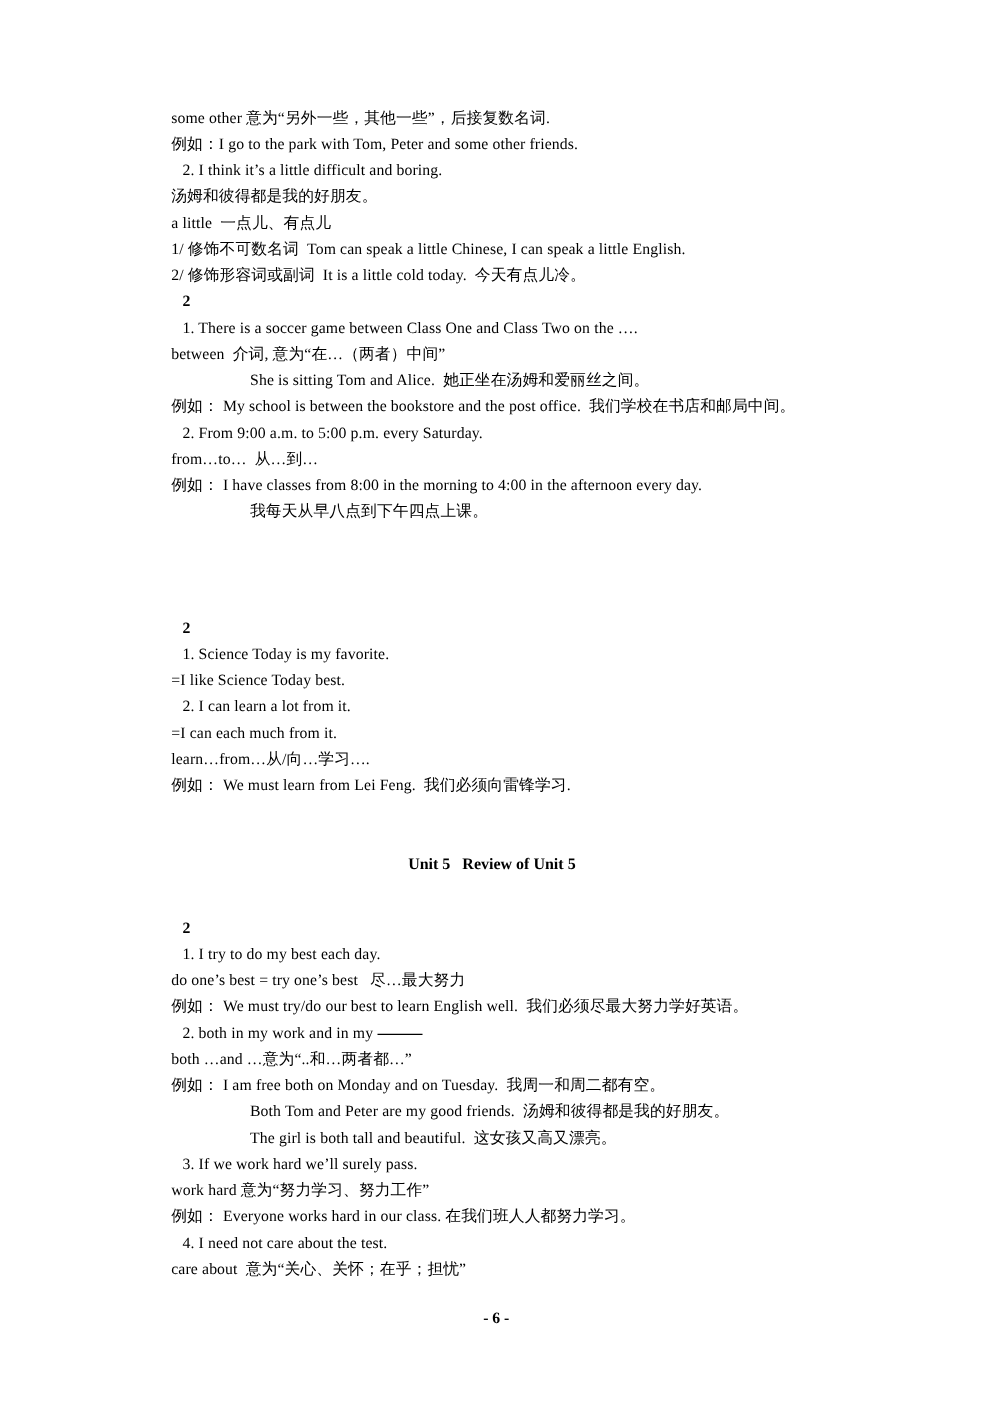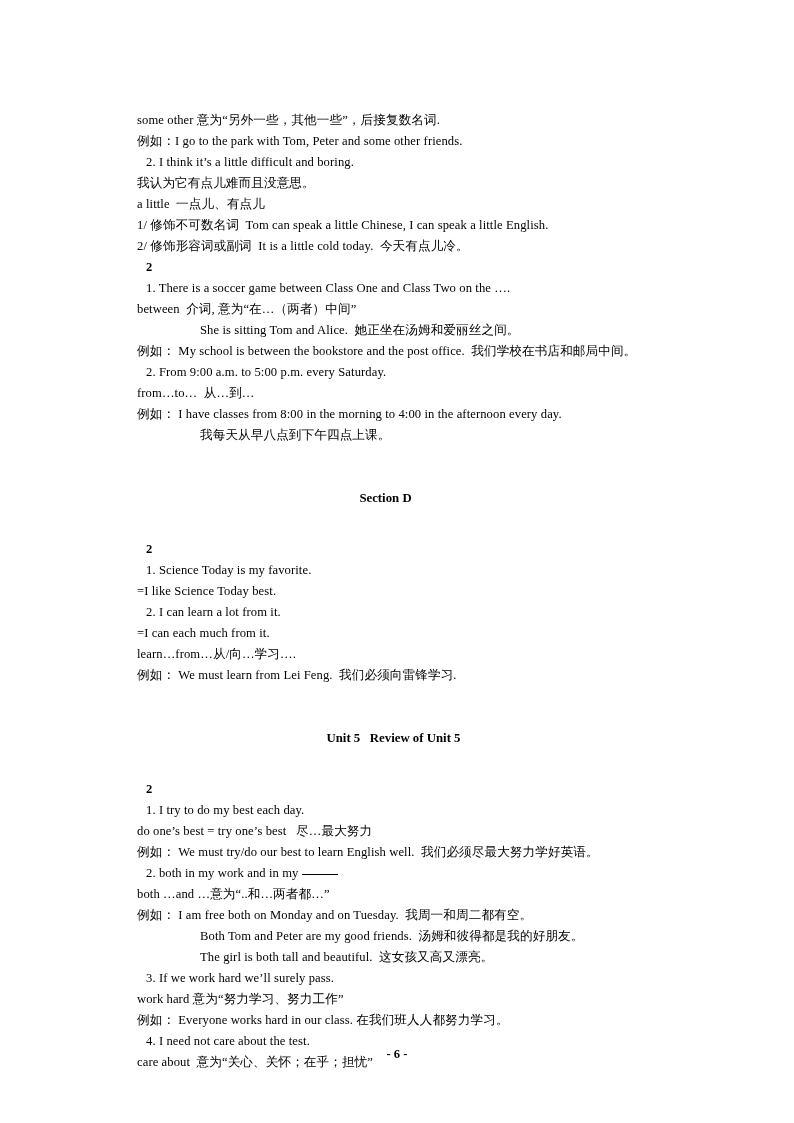--- a/index.html
+++ b/index.html
@@ -16,21 +16,21 @@
     color: #000000;
     -webkit-font-smoothing: none;
   }
   .page {
     position: absolute;
     left: 0;
     top: 0;
     width: 794px;
     height: 1123px;
     box-sizing: border-box;
-    padding: 110px 120px 60px 121px;
+    padding: 84px 120px 60px 121px;
   }
   .content {
     position: relative;
     width: 553px;
   }
 
   
   .ln {
     font-size: 12.6px;
     line-height: 21px;
@@ -81,35 +81,34 @@
   }
 </style>
 </head>
 <body>
 
 <div class="page">
   <div class="content">
       <div class="ln i1">some other 意为“另外一些，其他一些”，后接复数名词.</div>
       <div class="ln i1">例如：I go to the park with Tom, Peter and some other friends.</div>
       <div class="ln i0">2. I think it’s a little difficult and boring.</div>
-      <div class="ln i1">我认为它有点儿难而且没意思。</div>
+      <div class="ln i1">汤姆和彼得都是我的好朋友。</div>
       <div class="ln i1">a little  一点儿、有点儿</div>
       <div class="ln i1">1/ 修饰不可数名词  Tom can speak a little Chinese, I can speak a little English.</div>
       <div class="ln i1">2/ 修饰形容词或副词  It is a little cold today.  今天有点儿冷。</div>
       <div class="secnum i0">2</div>
       <div class="ln i0">1. There is a soccer game between Class One and Class Two on the ….</div>
       <div class="ln i1">between  介词, 意为“在…（两者）中间”</div>
       <div class="ln i3">She is sitting Tom and Alice.  她正坐在汤姆和爱丽丝之间。</div>
       <div class="ln i1">例如： My school is between the bookstore and the post office.  我们学校在书店和邮局中间。</div>
       <div class="ln i0">2. From 9:00 a.m. to 5:00 p.m. every Saturday.</div>
       <div class="ln i1">from…to…  从…到…</div>
       <div class="ln i1">例如： I have classes from 8:00 in the morning to 4:00 in the afternoon every day.</div>
       <div class="ln i3">我每天从早八点到下午四点上课。</div>
       <div class="spacer-lg"></div>
-      <div class="heading hd-d">Section D</div>
       <div class="spacer-md"></div>
       <div class="secnum i0">2</div>
       <div class="ln i0">1. Science Today is my favorite.</div>
       <div class="ln i1">=I like Science Today best.</div>
       <div class="ln i0">2. I can learn a lot from it.</div>
       <div class="ln i1">=I can each much from it.</div>
       <div class="ln i1">learn…from…从/向…学习….</div>
       <div class="ln i1">例如： We must learn from Lei Feng.  我们必须向雷锋学习.</div>
       <div class="spacer-lg"></div>
       <div class="heading hd-u5">Unit 5   Review of Unit 5</div>

